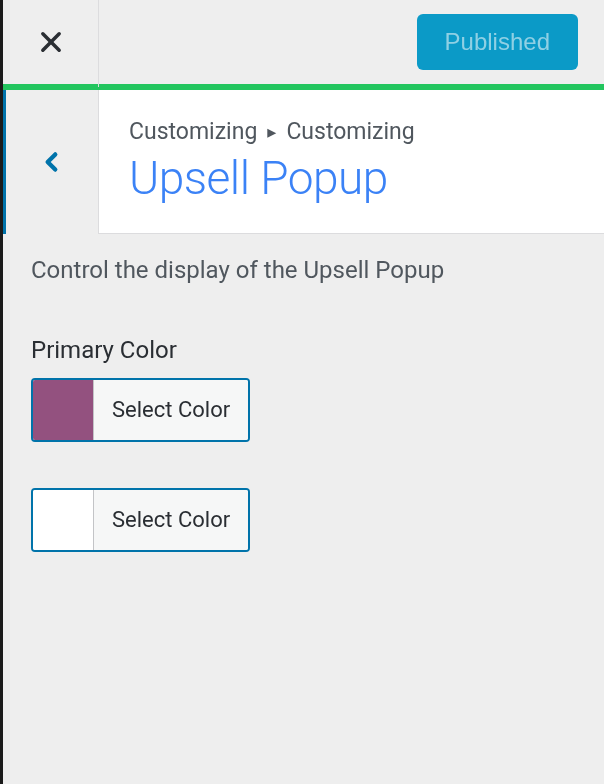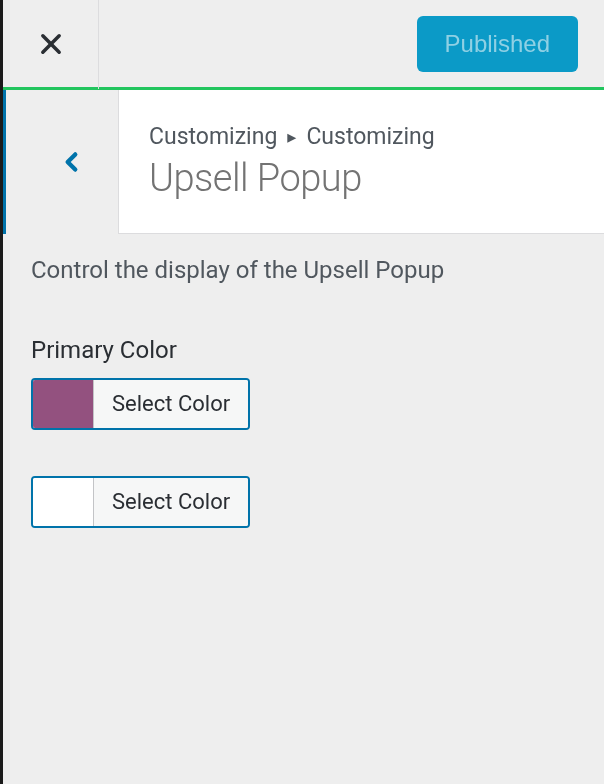--- a/index.html
+++ b/index.html
@@ -15,21 +15,21 @@
       border-left: 3px solid #1a1a1a;
       overflow: hidden;
       color: #50575e;
     }
     .top-bar {
       display: flex;
       align-items: center;
       justify-content: space-between;
       height: 90px;
       background: #eeeeee;
-      border-bottom: 3px solid #22c55e;
+      border-bottom: 6px solid #22c55e;
     }
     .close-btn {
       width: 96px;
       height: 90px;
       display: flex;
       align-items: center;
       justify-content: center;
       border-right: 1px solid #dcdcde;
       cursor: pointer;
     }
@@ -48,21 +48,20 @@
       border-radius: 6px;
       cursor: pointer;
     }
     .breadcrumb-header {
       display: flex;
       align-items: stretch;
       background: #eeeeee;
       border-left: 6px solid #0073aa;
       margin-left: -3px;
       height: 144px;
-      padding-left: 20px;
     }
     .back-btn {
       width: 93px;
       display: flex;
       align-items: center;
       justify-content: center;
       border-right: 1px solid #dcdcde;
       cursor: pointer;
     }
     .back-btn svg {
@@ -83,23 +82,23 @@
       color: #50575e;
       display: flex;
       align-items: center;
       gap: 10px;
       margin-bottom: 6px;
     }
     .breadcrumb-sep {
       font-size: 18px;
     }
     .section-title {
-      font-size: 38px;
+      font-size: 46px;
       font-weight: 300;
-      color: #737373;
+      color: #3b82f6;
       letter-spacing: -0.5px;
     }
     .content {
       padding: 20px 28px;
     }
     .description {
       font-size: 24px;
       color: #50575e;
       line-height: 1.4;
       margin-bottom: 48px;
@@ -122,21 +121,21 @@
       margin-bottom: 16px;
     }
     .color-picker {
       display: inline-flex;
       align-items: stretch;
       border: 2px solid #0073aa;
       border-radius: 4px;
       overflow: hidden;
       background: #f6f7f7;
       cursor: pointer;
-      height: 52px;
+      height: 64px;
     }
     .color-swatch {
       width: 60px;
       background: var(--swatch);
     }
     .color-label {
       display: flex;
       align-items: center;
       padding: 0 18px;
       font-size: 22px;

